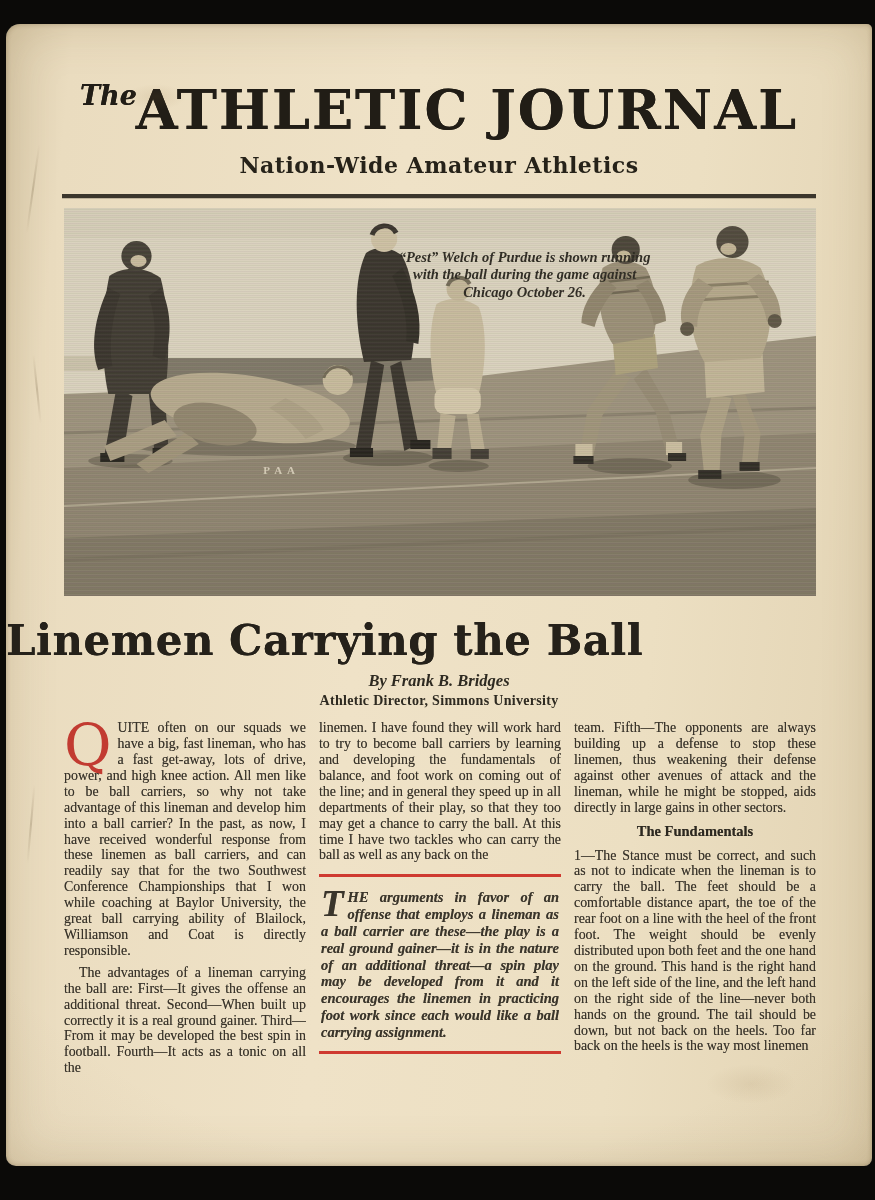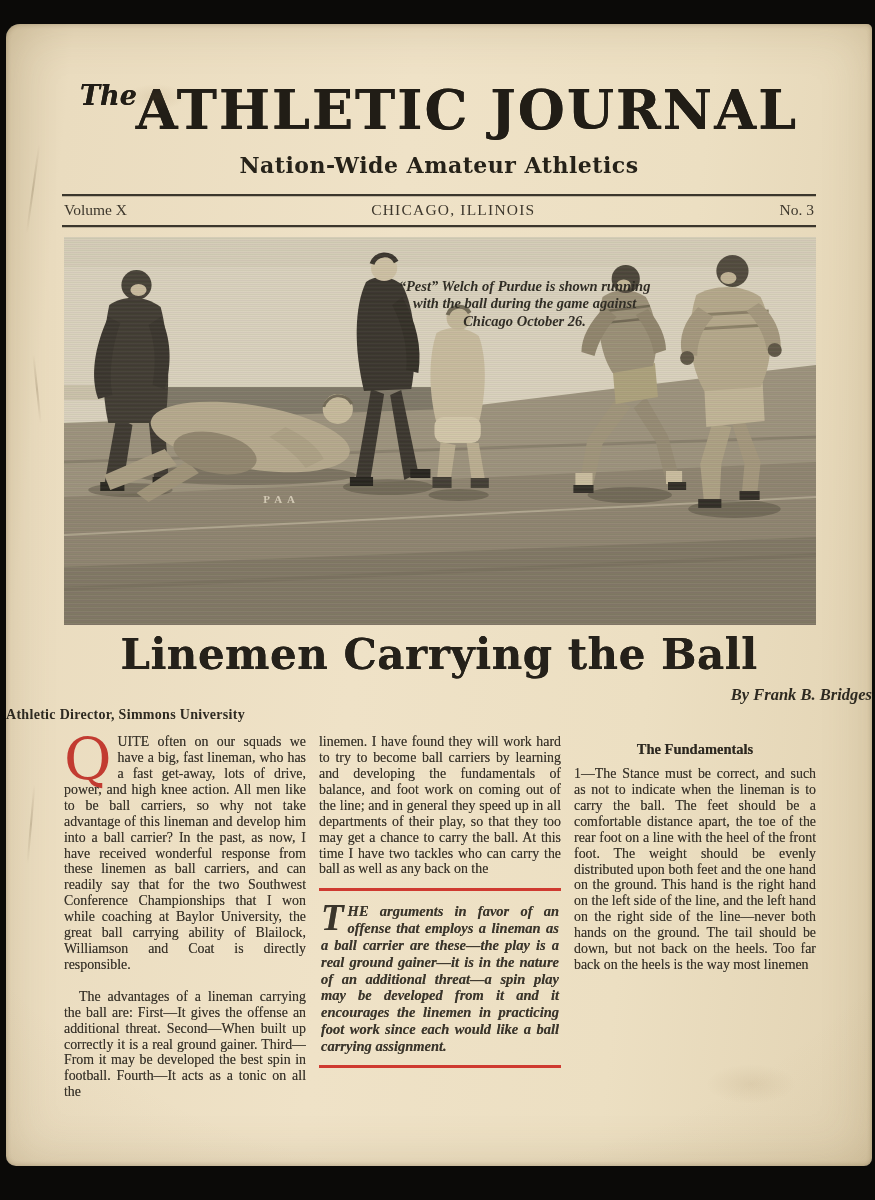--- a/index.html
+++ b/index.html
@@ -67,35 +67,35 @@
     position:absolute; left:44.5%; top:10.5%; width:33.5%;
     font-weight:bold; font-style:italic; font-size:14.5px; line-height:17.5px;
     color:#26221b; text-align:center;
   }
   .photo-credit {
     position:absolute; left:26.5%; top:66%;
     color:rgba(238,231,212,.75); font-size:11px; font-weight:bold; letter-spacing:5px;
   }
 
   .article-title {
-    text-align:center; font-family:"DejaVu Serif", serif; font-weight:bold;
-    font-size:42px; color:#25211a; margin-top:7px; letter-spacing:.5px; line-height:1.1;
+    font-family:"DejaVu Serif", serif; font-weight:bold;
+    font-size:42px; color:#25211a; margin-top:22px; letter-spacing:.5px; line-height:1.1;
     text-shadow:0 0 .5px #25211a;
   }
-  .byline { text-align:right; font-weight:bold; font-style:italic; font-size:16.5px; margin-top:7px; color:#2e2a21; }
-  .byline2 { font-weight:bold; font-size:14px; line-height:16px; margin-top:2px; color:#2e2a21; letter-spacing:.3px; }
+  .byline { text-align:center; font-weight:bold; font-style:italic; font-size:16.5px; margin-top:7px; color:#2e2a21; }
+  .byline2 { text-align:center; font-weight:bold; font-size:14px; line-height:16px; margin-top:2px; color:#2e2a21; letter-spacing:.3px; }
 
   .columns {
     display:flex; gap:13px; margin:11px 56px 0 58px;
     color:#38332a; font-size:13.9px; line-height:15.9px; text-align:justify;
     text-shadow:0 0 .4px rgba(56,51,42,.6);
   }
   .col { flex:1 1 0; min-width:0; }
   .col p { margin:0; }
-  .col p.indent { margin-top:16px; text-indent:15px; }
+  .col p.indent { margin-top:6px; text-indent:15px; }
   .dropcap {
     float:left; font-family:"DejaVu Serif", serif;
     font-size:58px; line-height:44px; padding:3px 6px 0 0;
     color:#c23b31; text-shadow:none;
   }
   .pullquote {
     margin-top:11px; border-top:3px solid #cf3a30; border-bottom:3px solid #cf3a30;
     padding:12px 2px 10px; font-style:italic; font-weight:bold;
     font-size:14.5px; line-height:16.8px; color:#3a352b;
   }
@@ -119,25 +119,20 @@
   <div class="stain s1"></div>
   <div class="stain s2"></div>
   <div class="stain s3"></div>
 
   <div class="masthead">
     <div class="masthead-title"><span class="masthead-the">The</span><span>ATHLETIC JOURNAL</span></div>
     <div class="masthead-subtitle">Nation-Wide Amateur Athletics</div>
   </div>
 
   <div class="rule r1"></div>
-  <div class="issue-line">
-    <span class="issue-volume">Volume X</span>
-    <span class="issue-city">CHICAGO, ILLINOIS</span>
-    <span class="issue-number">No. 3</span>
-  </div>
   <div class="rule"></div>
 
   <div class="photo-wrap">
     <svg viewBox="0 0 747 388" preserveAspectRatio="none">
 
       <rect x="0" y="0" width="747" height="210" fill="#d9d3c1"></rect>
       <rect x="0" y="0" width="747" height="30" fill="#cfc9b6" opacity=".5"></rect>
 
       <g>
         <rect x="0" y="148" width="85" height="15" fill="#c9c2ac"></rect>
@@ -258,17 +253,18 @@
       <p><span class="dropcap">Q</span><span>UITE often on our squads we have a big, fast lineman, who has a fast get-away, lots of drive, power, and high knee action. All men like to be ball carriers, so why not take advantage of this lineman and develop him into a ball carrier? In the past, as now, I have received wonderful response from these linemen as ball carriers, and can readily say that for the two Southwest Conference Championships that I won while coaching at Baylor University, the great ball carrying ability of Blailock, Williamson and Coat is directly responsible.</span></p>
       <p class="indent">The advantages of a lineman carrying the ball are: First—It gives the offense an additional threat. Second—When built up correctly it is a real ground gainer. Third—From it may be developed the best spin in football. Fourth—It acts as a tonic on all the</p>
     </div>
     <div class="col">
       <p>linemen. I have found they will work hard to try to become ball carriers by learning and developing the fundamentals of balance, and foot work on coming out of the line; and in general they speed up in all departments of their play, so that they too may get a chance to carry the ball. At this time I have two tackles who can carry the ball as well as any back on the</p>
       <div class="pullquote">
         <span class="qcap">T</span><span>HE arguments in favor of an offense that employs a lineman as a ball carrier are these—the play is a real ground gainer—it is in the nature of an additional threat—a spin play may be developed from it and it encourages the linemen in practicing foot work since each would like a ball carrying assignment.</span>
       </div>
     </div>
     <div class="col">
+      <p>team. Fifth—The opponents are always building up a defense to stop these linemen, thus weakening their defense against other avenues of attack and the lineman, while he might be stopped, aids directly in large gains in other sectors.</p>
       <div class="fundamentals-heading">The Fundamentals</div>
       <p><span>1—The </span><span class="it">Stance</span><span> must be correct, and such as not to indicate when the lineman is to carry the ball. The feet should be a comfortable distance apart, the toe of the rear foot on a line with the heel of the front foot. The weight should be evenly distributed upon both feet and the one hand on the ground. This hand is the right hand on the left side of the line, and the left hand on the right side of the line—never both hands on the ground. The tail should be down, but not back on the heels. Too far back on the heels </span><span class="it">is the way most linemen</span></p>
     </div>
   </div>
 </div>
 
 </body></html>

